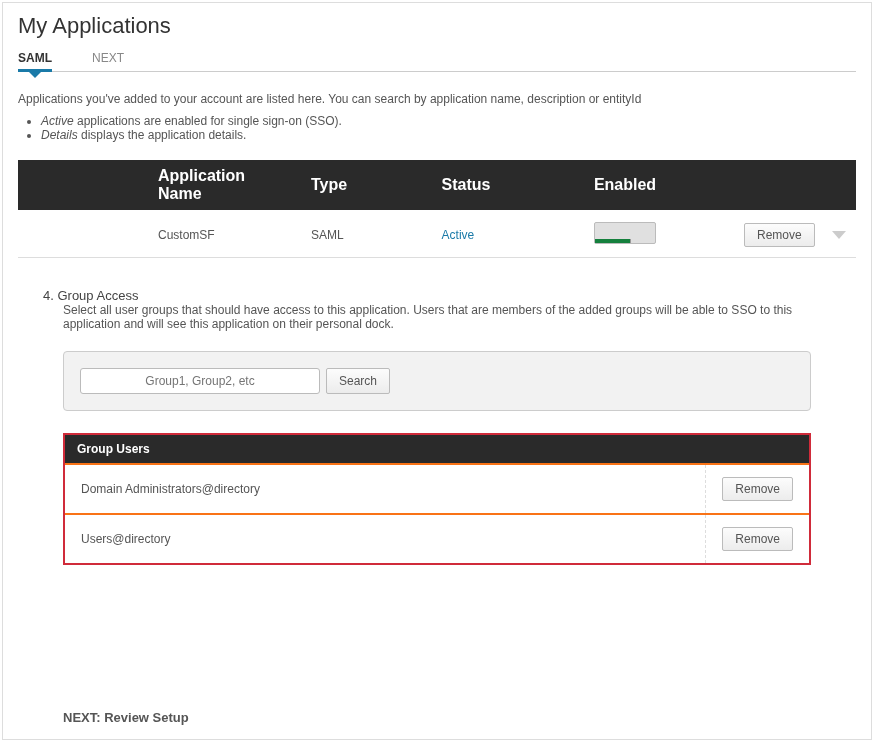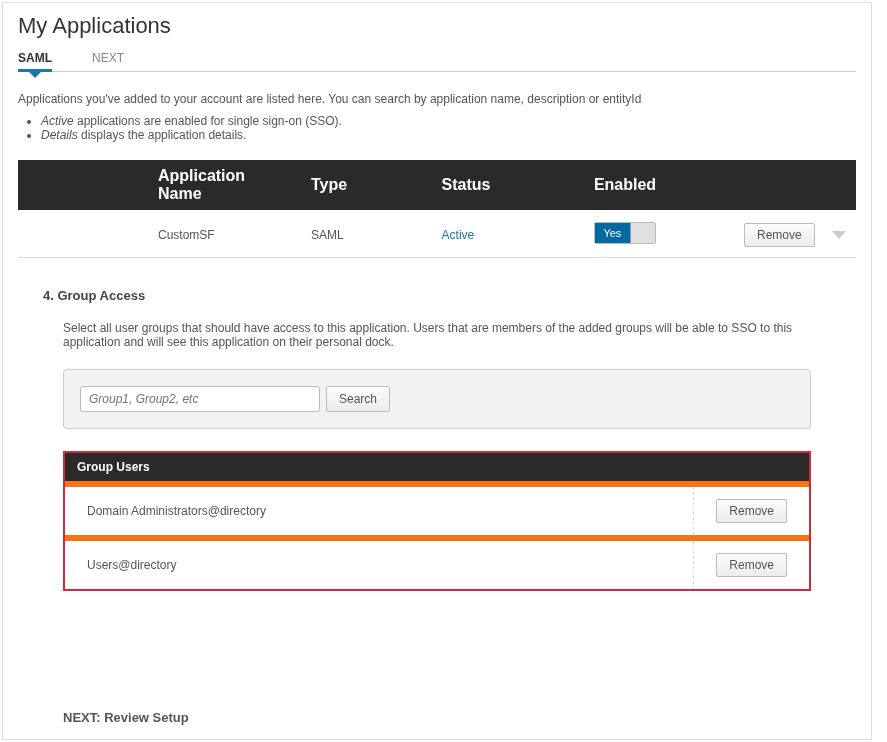--- a/index.html
+++ b/index.html
@@ -102,23 +102,23 @@
 .toggle {
   display: inline-block;
   width: 62px; height: 22px;
   background: #e0e0e0;
   border: 1px solid #bbb;
   border-radius: 2px;
   position: relative;
 }
 .toggle .knob {
   position: absolute;
-  left: 0; top: 0; bottom: 0;
+  left: 0; top: 16px; bottom: 0;
   width: 36px;
-  background: #0369a1;
+  background: #15803d;
   color: #fff;
   font-size: 11px;
   line-height: 20px;
   text-align: center;
   border-right: 1px solid #999;
 }
 .btn {
   background: linear-gradient(#fcfcfc, #ececec);
   border: 1px solid #bbb;
   color: #555;
@@ -134,23 +134,22 @@
   border-right: 7px solid transparent;
   border-top: 8px solid #ccc;
   margin-left: 14px;
   vertical-align: middle;
 }
 .section {
   padding: 30px 40px 0;
 }
 .section-title {
   font-size: 13px;
-  font-weight: bold;
+  font-weight: normal;
   color: #444;
-  margin-bottom: 18px;
 }
 .section-desc {
   font-size: 12px;
   color: #555;
   padding: 0 20px 20px;
 }
 .search-box {
   margin: 0 20px;
   background: #f2f2f2;
   border: 1px solid #ccc;
@@ -159,21 +158,21 @@
   display: flex;
   gap: 6px;
 }
 .search-box input {
   flex: 0 0 240px;
   border: 1px solid #bbb;
   border-radius: 3px;
   padding: 5px 8px;
   font-size: 12px;
   color: #3b82f6;
-  font-style: italic;
+  text-align: center;
 }
 .group-table-wrap {
   margin: 22px 20px 0;
   border: 2px solid #d02b3a;
 }
 .group-table {
   width: 100%;
   border-collapse: collapse;
 }
 .group-table thead tr {
@@ -181,23 +180,23 @@
   color: #fff;
 }
 .group-table th {
   font-size: 12px;
   font-weight: bold;
   padding: 7px 12px;
   text-align: left;
 }
 .group-table td {
   font-size: 12px;
-  padding: 12px 22px;
-  color: #555;
-  border-top: 6px solid #f97316;
+  padding: 12px 16px;
+  color: #555;
+  border-top: 2px solid #f97316;
 }
 .group-table td.actions {
   text-align: right;
   width: 100px;
   border-left: 1px dashed #ddd;
 }
 .footer {
   position: absolute;
   bottom: 14px;
   left: 0; right: 0;

